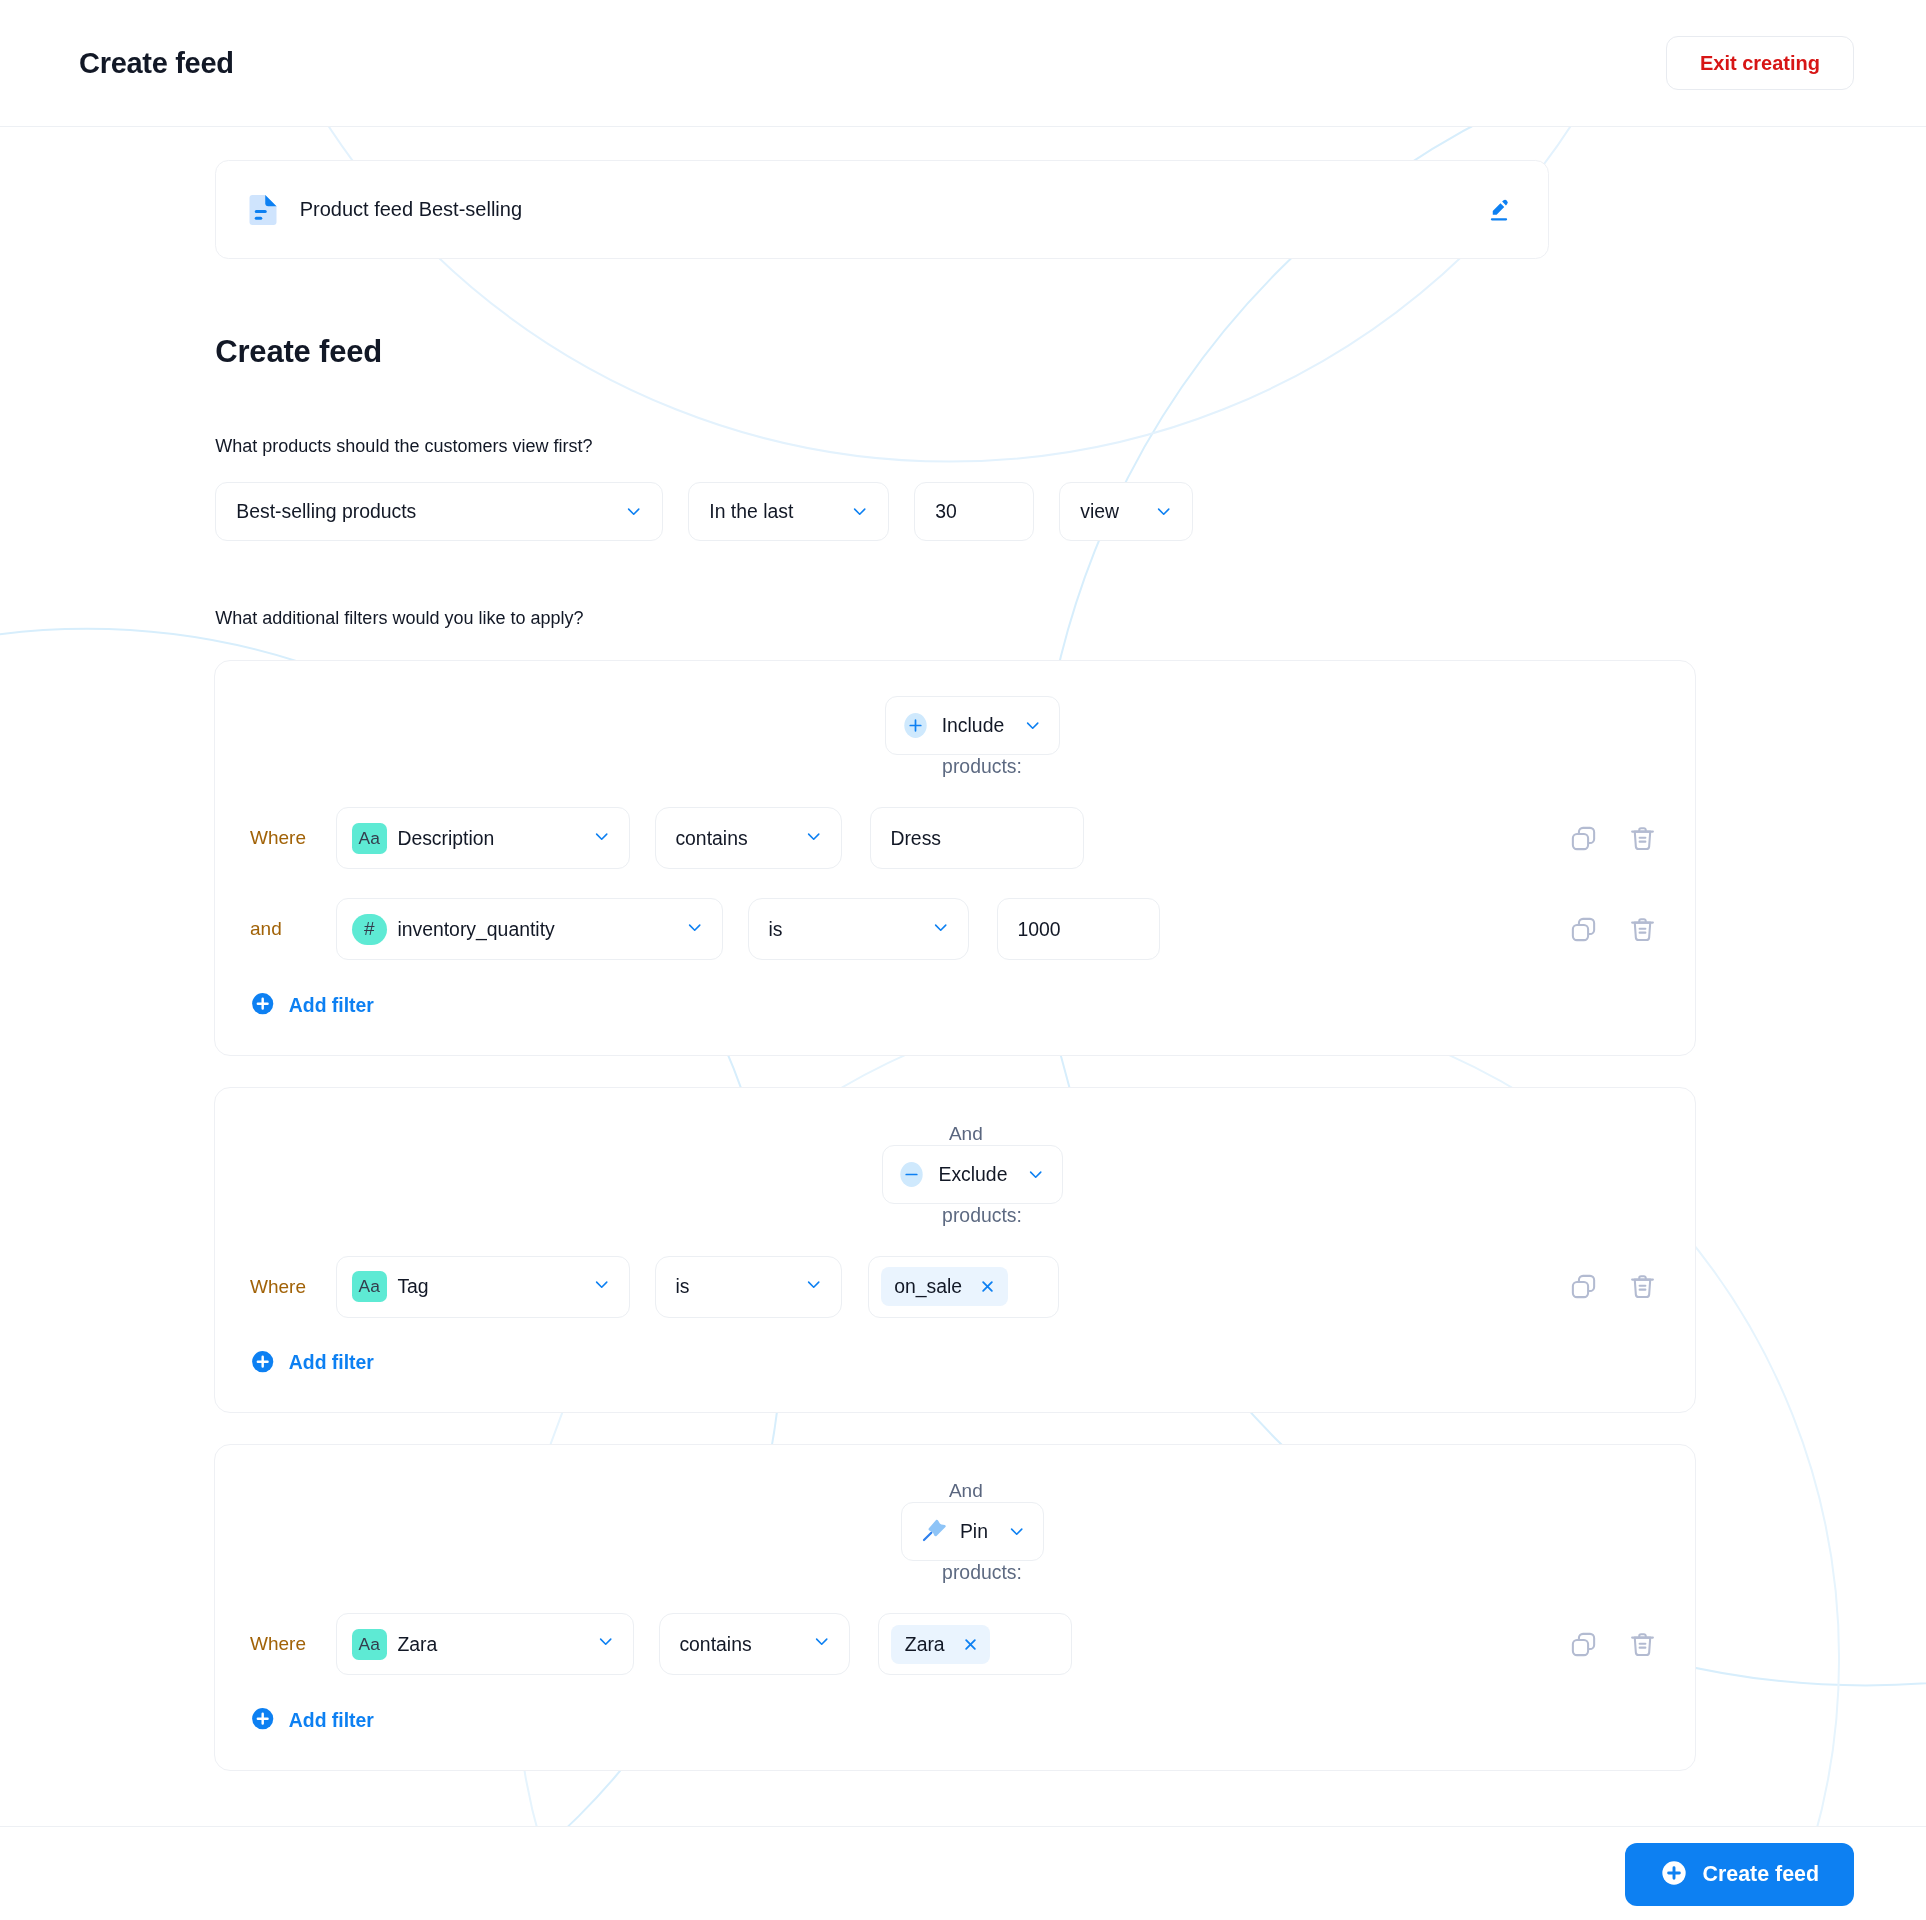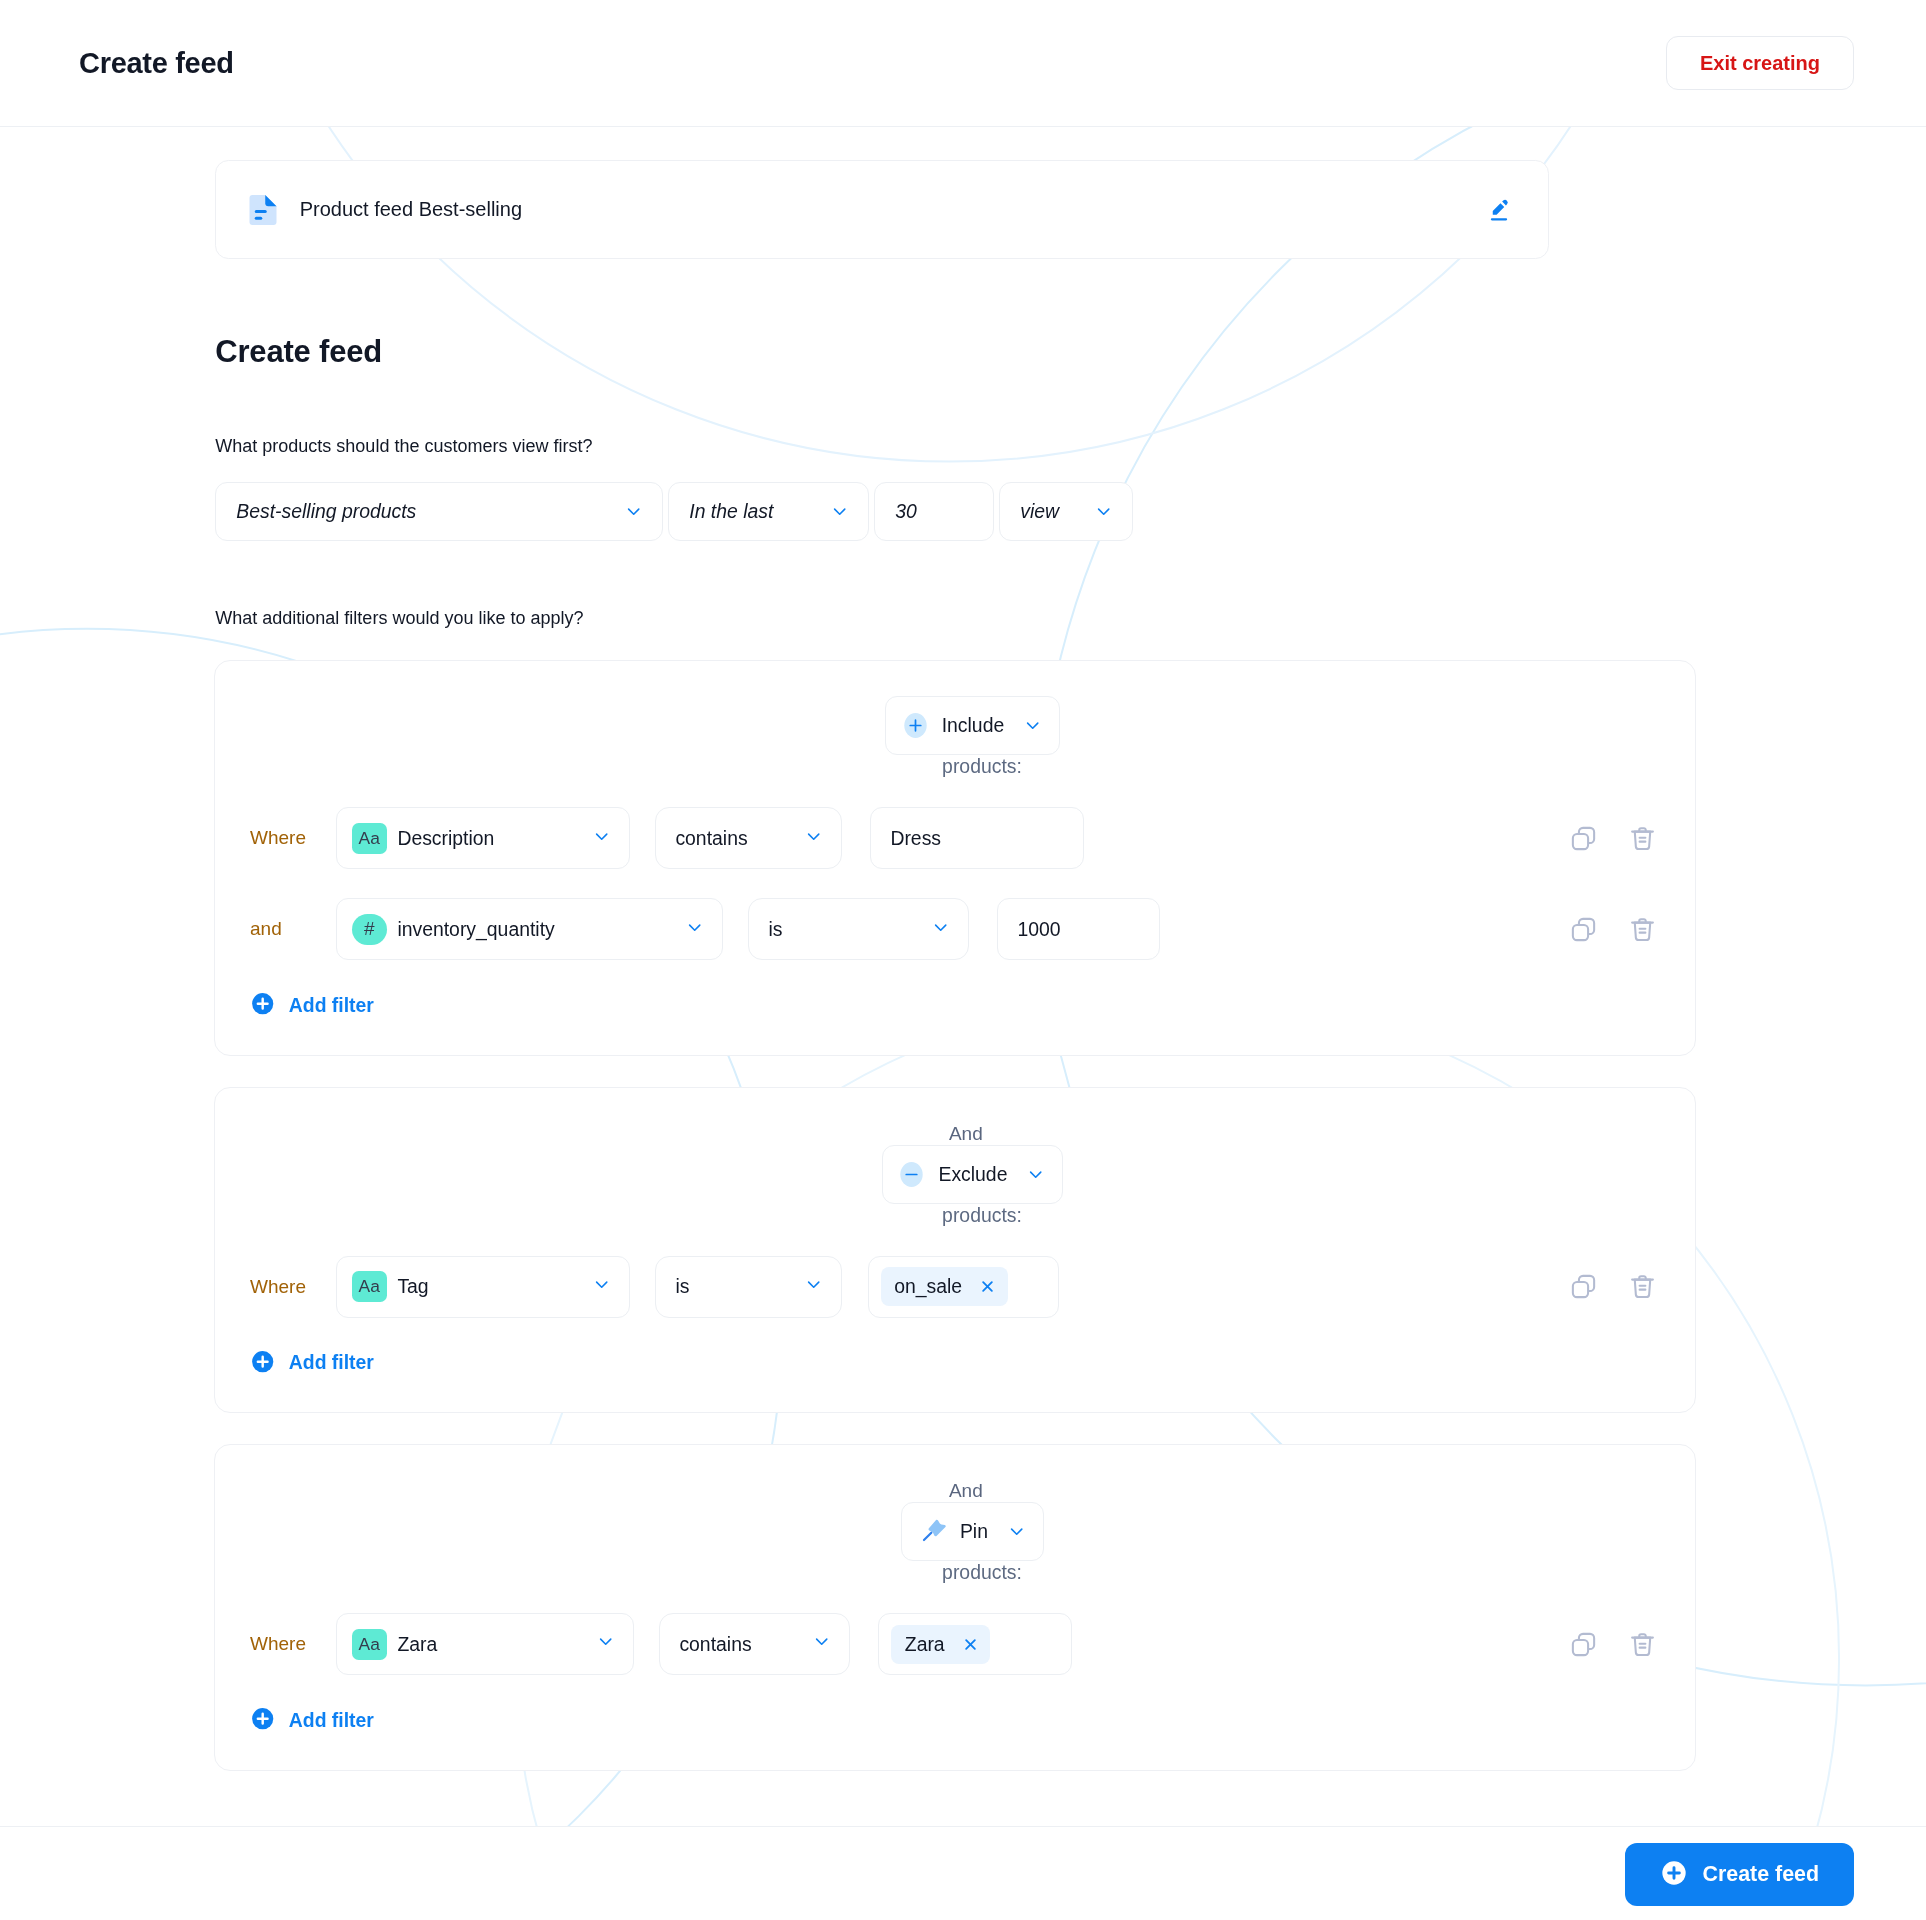--- a/index.html
+++ b/index.html
@@ -119,23 +119,22 @@
     margin: 66px 0 0 1.3px;
     font-size: 18px;
     color: #121826;
   }
   .field-label.second { margin-top: 67px; }
 
   
   .select-row {
     display: flex;
     align-items: center;
-    gap: 5px;
+    gap: 25px;
     margin: 25.4px 0 0 1.3px;
-    font-style: italic;
   }
 
   .ctl {
     height: 59px;
     border: 1.3px solid #eceff3;
     border-radius: 12px;
     background: #ffffff;
     display: flex;
     align-items: center;
     padding: 0 20px;

